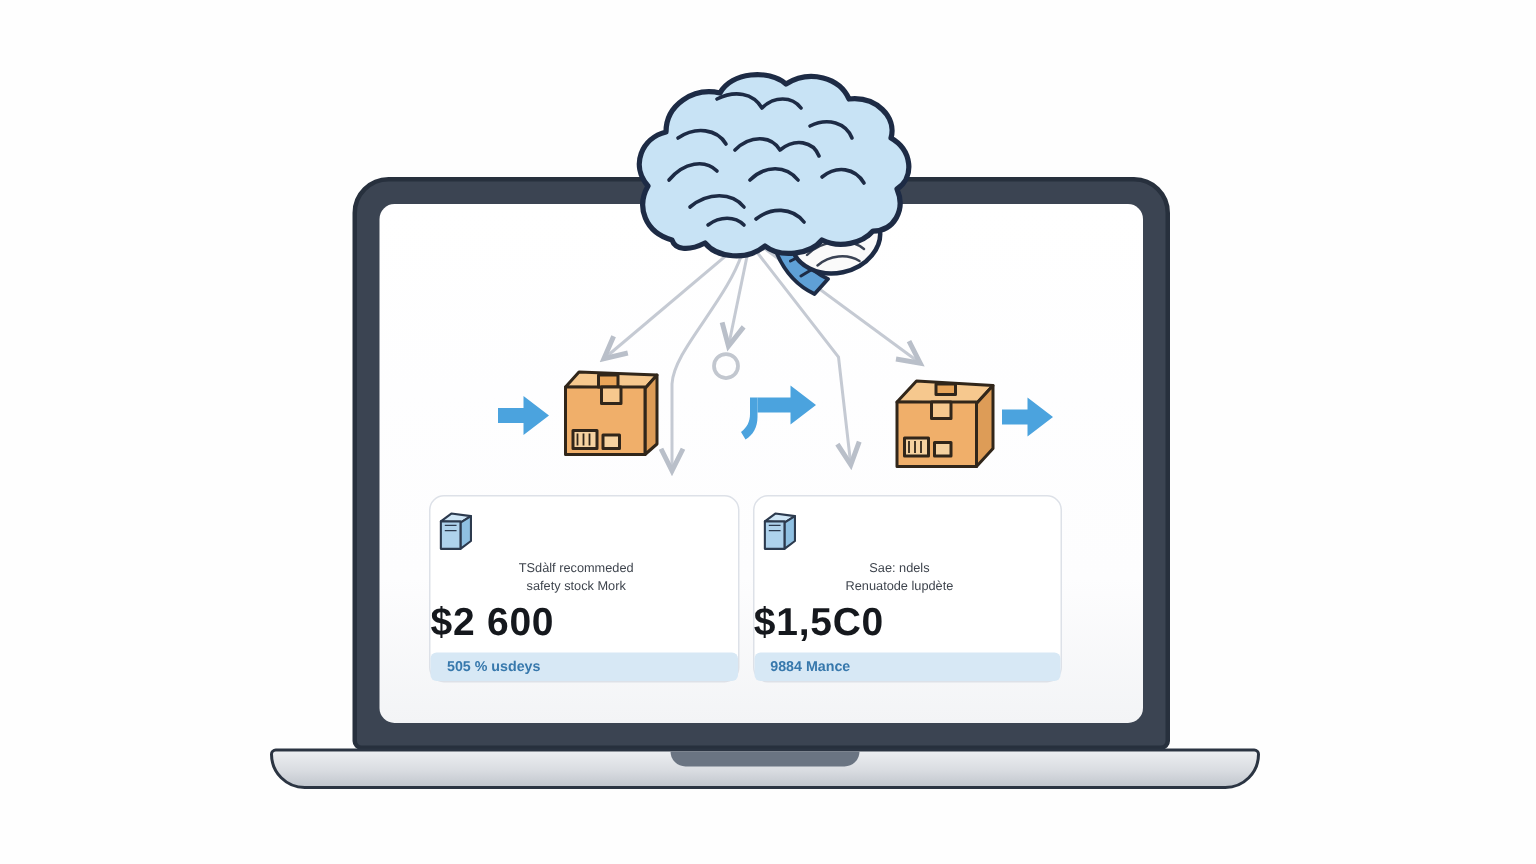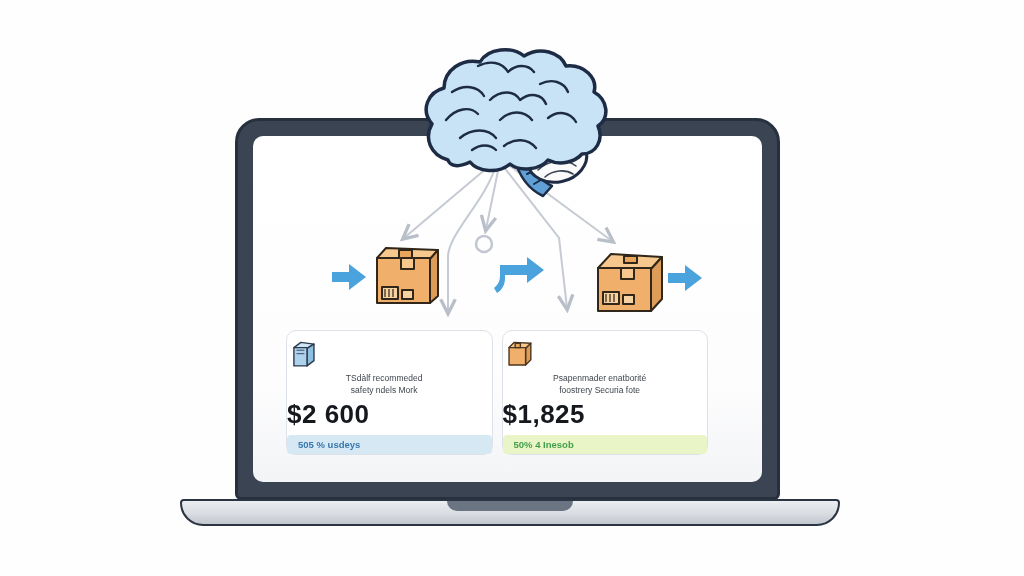--- a/index.html
+++ b/index.html
@@ -153,34 +153,34 @@
   <div class="cards-row">
 
     <div class="card">
       <svg class="card-icon" viewBox="0 0 36 36" stroke="#2c3a4e" stroke-width="1.6" stroke-linejoin="round">
         <polygon points="7,11 15,5 30,7 22,12" fill="#cfe6f6"></polygon>
         <polygon points="22,12 30,7 30,26 22,32" fill="#8fc0e2"></polygon>
         <rect x="7" y="11" width="15" height="21" fill="#aed2ec"></rect>
         <path d="M10,14 h9 M10,18 h9" stroke-width="1"></path>
       </svg>
       <div class="card-text">TSdàlf recommeded</div>
-      <div class="card-text">safety ndels Mork</div>
+      <div class="card-text">safety stock Mork</div>
       <div class="card-price">$2 600</div>
       <div class="card-badge badge--blue">505 % usdeys</div>
     </div>
 
 
+
     <div class="card">
-      <svg class="card-icon" viewBox="0 0 36 36" stroke="#4a3620" stroke-width="1.6" stroke-linejoin="round">
-        <polygon points="6,11 12,5 31,6 25,12" fill="#f6c88e"></polygon>
-        <polygon points="25,12 31,6 31,25 25,31" fill="#dd9c57"></polygon>
-        <rect x="6" y="11" width="19" height="20" fill="#f0af6a"></rect>
-        <rect x="13" y="6" width="6" height="5" fill="#e9a559"></rect>
+      <svg class="card-icon" viewBox="0 0 36 36" stroke="#2c3a4e" stroke-width="1.6" stroke-linejoin="round">
+        <polygon points="7,11 15,5 30,7 22,12" fill="#cfe6f6"></polygon>
+        <polygon points="22,12 30,7 30,26 22,32" fill="#8fc0e2"></polygon>
+        <rect x="7" y="11" width="15" height="21" fill="#aed2ec"></rect>
+        <path d="M10,14 h9 M10,18 h9" stroke-width="1"></path>
       </svg>
-      <div class="card-text">Psapenmader enatborité</div>
-      <div class="card-text">foostrery Securia fote</div>
-      <div class="card-price">$1,825</div>
-      <div class="card-badge badge--green">50% 4 Inesob</div>
+      <div class="card-text">Sae: ndels</div>
+      <div class="card-text">Renuatode lupdète</div>
+      <div class="card-price">$1,5C0</div>
+      <div class="card-badge badge--blue">9884 Mance</div>
     </div>
-
 
   </div>
 </div>
 
 </body></html>

